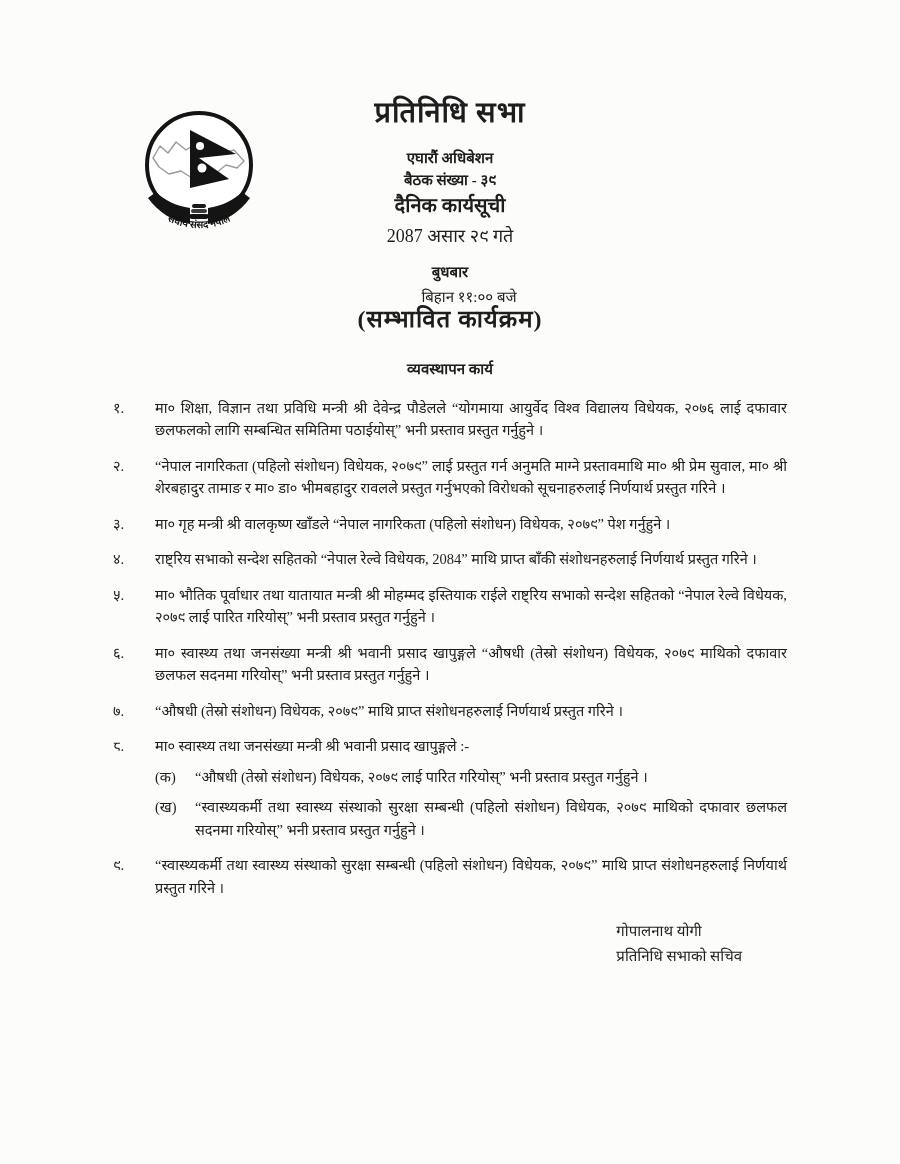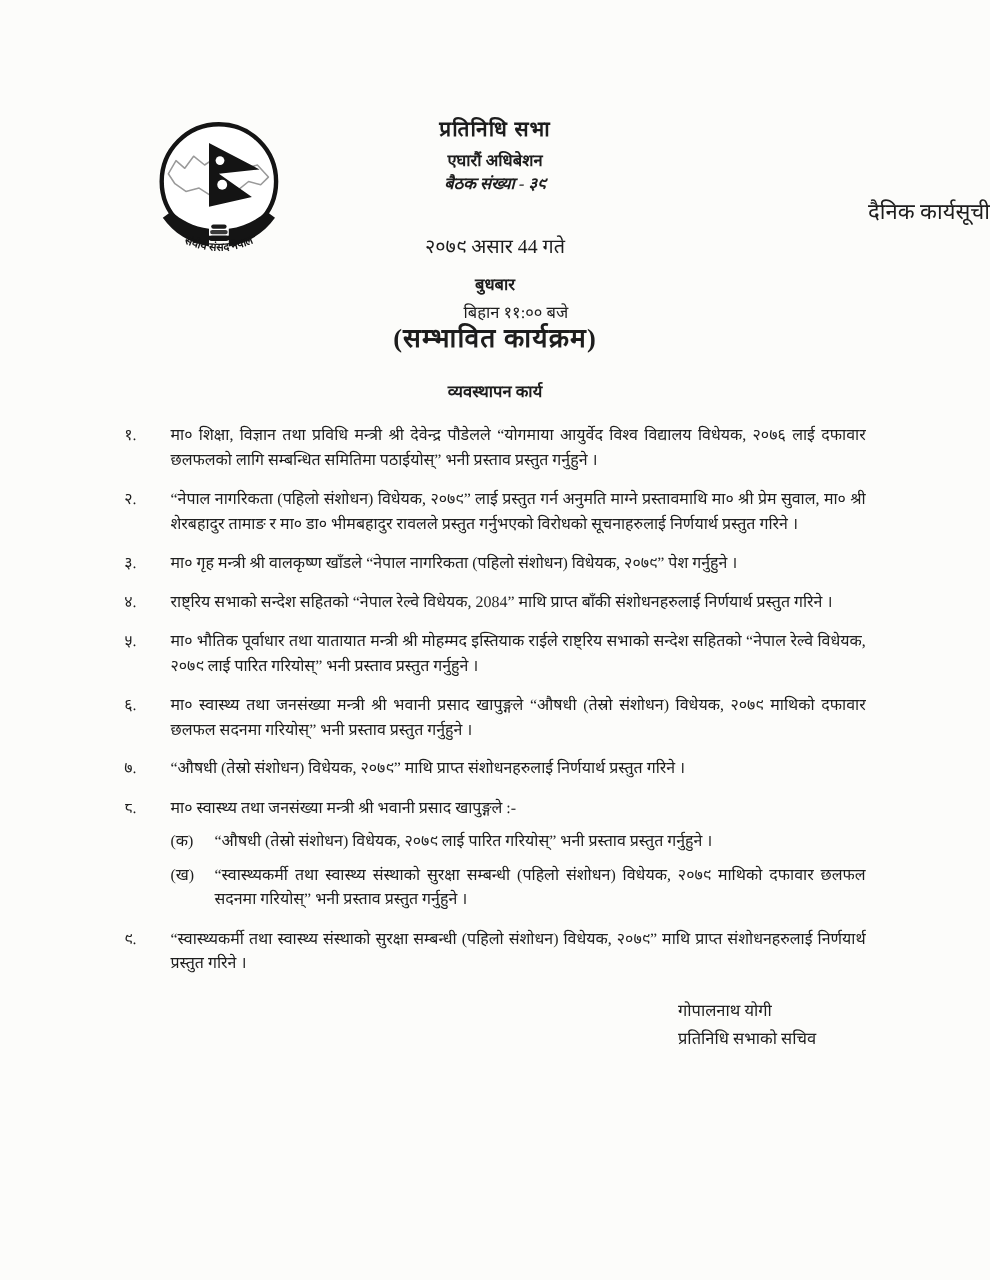--- a/index.html
+++ b/index.html
@@ -8,24 +8,24 @@
     width:900px;height:1164px;
     margin:0 auto;
     background:#fcfcfa;
     font-family:"Liberation Serif","DejaVu Serif",serif;
     color:#1d1d1d;
     overflow:hidden;
   }
   
   .header{ padding-top:92px; text-align:center; line-height:1.15; }
   .t1{ font-size:25px; font-weight:bold; letter-spacing:1px; }
-  .t2{ font-size:19px; font-weight:bold; margin-top:16px; letter-spacing:1px; }
-  .session{ font-size:15px; font-weight:bold; margin-top:9px; }
-  .meeting{ font-size:15px; font-weight:bold; margin-top:4px;font-style:italic; }
-  .doctype{ font-size:20px; font-weight:normal; margin-top:5px;text-align:right; }
+  .t2{ font-size:29px; font-weight:bold; margin-top:4px; letter-spacing:1px; }
+  .session{ font-size:15px; font-weight:bold; margin-top:21px; }
+  .meeting{ font-size:15px; font-weight:bold; margin-top:4px; }
+  .doctype{ font-size:20px; font-weight:bold; margin-top:5px; }
   .docdate{ font-size:18px; margin-top:9px; }
   .day{ font-size:15px; font-weight:bold; margin-top:17px; }
   .time{ font-size:15px; margin-top:8px;padding-left:38px; }
   .program{ font-size:24px; font-weight:bold; letter-spacing:1px; }
   .section-title{ font-size:15px; font-weight:bold; margin-top:27px; }
 
   
   .emblem{ position:absolute; left:138px; top:108px; width:122px; height:132px; }
 
   
@@ -78,21 +78,21 @@
     <text font-size="10" fill="#141414" font-weight="bold">
       <textPath href="#arcpath" startOffset="50%" text-anchor="middle">संघीय संसद नेपाल</textPath>
     </text>
   </svg>
 
   <div class="header">
     <div class="t2">प्रतिनिधि सभा</div>
     <div class="session">एघारौं अधिबेशन</div>
     <div class="meeting">बैठक संख्या - ३९</div>
     <div class="doctype">दैनिक कार्यसूची</div>
-    <div class="docdate">२०७९ असार 44 गते</div>
+    <div class="docdate">2087 असार २९ गते</div>
     <div class="day">बुधबार</div>
     <div class="time">बिहान ११:०० बजे</div>
     <div class="program">(सम्भावित कार्यक्रम)</div>
     <div class="section-title">व्यवस्थापन कार्य</div>
   </div>
 
   <div class="agenda">
       <div class="item">
         <div class="num">१.</div>
         <div class="body">

